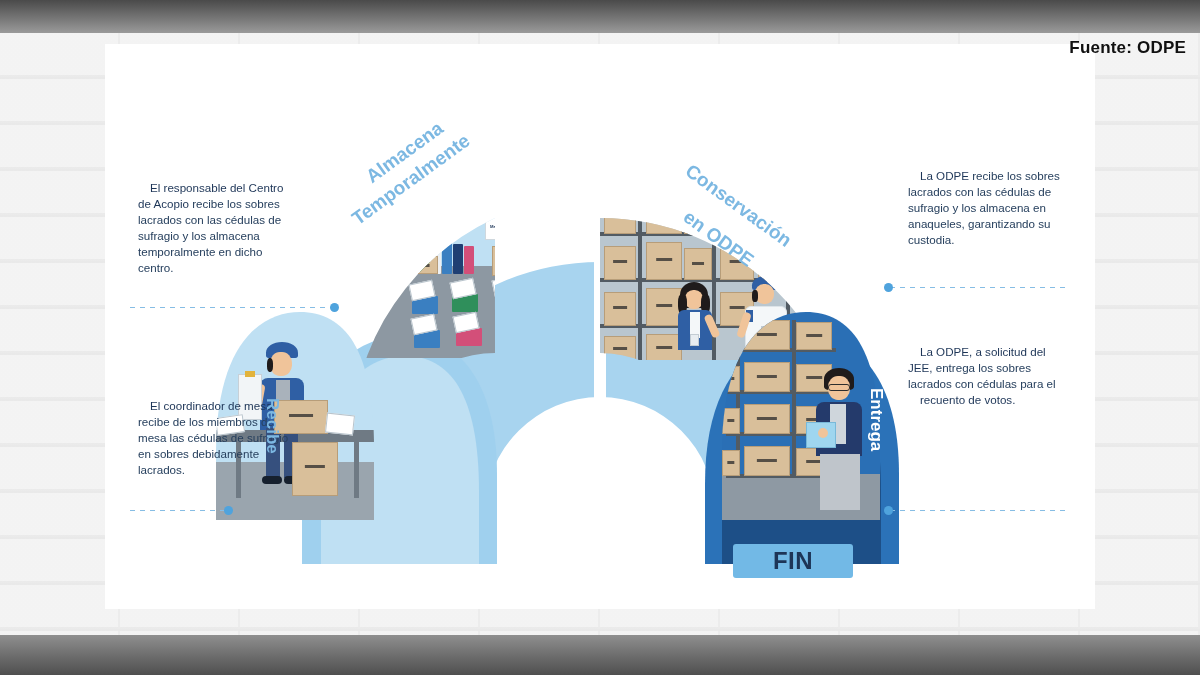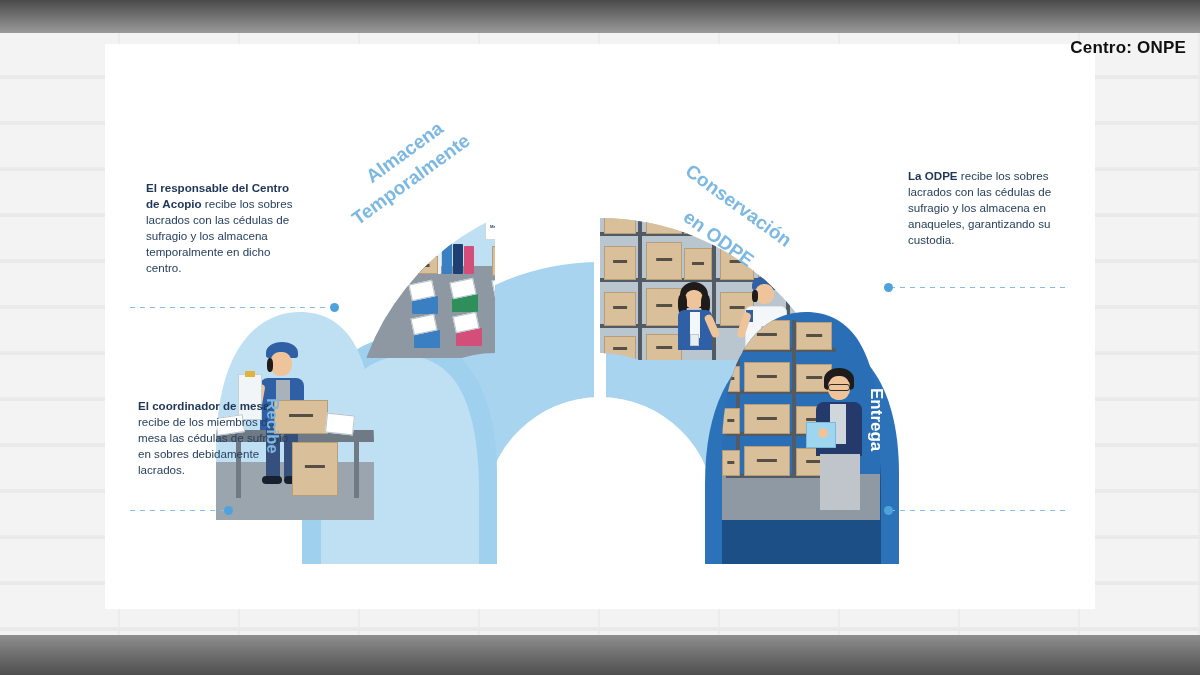--- a/index.html
+++ b/index.html
@@ -58,23 +58,23 @@
   }
   .title-pill span{
     color:#ffffff;font-size:27px;font-weight:bold;letter-spacing:-.3px;
   }
 
   
   .arcwrap{position:absolute;left:105px;top:44px;width:990px;height:565px;z-index:4;}
 
   
   .tblock{position:absolute;z-index:5;color:#27405e;font-size:11.6px;line-height:1.38;}
-  .tblock b{font-weight:bold;color:#1d3557;}
+  .tblock b{font-weight:normal;color:#1d3557;margin-left:12px;}
   .tblock p{margin:0 0 9px 0;}
-  .tb-tl{left:146px;top:180px;width:152px;}
+  .tb-tl{left:138px;top:180px;width:152px;}
   .tb-bl{left:138px;top:398px;width:154px;}
   .tb-tr{left:908px;top:168px;width:160px;}
   .tb-br{left:908px;top:344px;width:165px;}
 
   
   .dash{position:absolute;height:1px;z-index:5;
     background-image:linear-gradient(90deg,#86bde4 0 5px,transparent 5px 10px);
     background-size:10px 1px;}
   .dot{position:absolute;width:9px;height:9px;border-radius:50%;background:#4fa3dd;z-index:6;}
 
@@ -122,21 +122,21 @@
 </style>
 </head>
 <body>
 
 <div id="stage">
 
   <div class="wall"></div>
   <div class="bar-top"></div>
   <div class="bar-bottom"></div>
 
-  <div class="source">Centro: ONPE</div>
+  <div class="source">Fuente: ODPE</div>
 
   <div class="card"></div>
 
   <div class="arcwrap">
     <svg width="990" height="565" viewBox="0 0 990 565">
       <defs>
 
         <clipPath id="clipTL">
           <path d="M 245,468 A 250,250 0 0 1 495,218 L 495,353 A 115,115 0 0 0 380,468 Z"></path>
         </clipPath>
@@ -365,34 +365,38 @@
   </div>
 
   <div class="vlabel" style="left:262px;top:398px;color:#7cb8e2;writing-mode:vertical-rl;">
     <span>Recibe</span>
   </div>
   <div class="vlabel" style="left:866px;top:388px;color:#ffffff;writing-mode:vertical-rl;">
     <span>Entrega</span>
   </div>
 
 
+  <div class="pill pill-fin">
+    <span>FIN</span>
+  </div>
 
   <div class="tblock tb-tl">
     <p><b>El responsable del Centro de Acopio</b><span> recibe los sobres lacrados con las cédulas de sufragio y los almacena temporalmente en dicho centro.</span></p>
   </div>
 
   <div class="tblock tb-bl">
     <p><b>El coordinador de mesa</b><span> recibe de los miembros de mesa las cédulas de sufragio en sobres debidamente lacrados.</span></p>
   </div>
 
   <div class="tblock tb-tr">
     <p><b>La ODPE</b><span> recibe los sobres lacrados con las cédulas de sufragio y los almacena en anaqueles, garantizando su custodia.</span></p>
   </div>
 
   <div class="tblock tb-br">
+    <p><b>La ODPE, a solicitud del JEE,</b><span> entrega los sobres lacrados con cédulas para el </span><b>recuento de votos.</b></p>
   </div>
 
   <div class="dash" style="left:130px;top:307px;width:200px;"></div>
   <div class="dot" style="left:330px;top:303px;"></div>
 
   <div class="dash" style="left:130px;top:510px;width:95px;"></div>
   <div class="dot" style="left:224px;top:506px;"></div>
 
   <div class="dash" style="left:890px;top:287px;width:180px;"></div>
   <div class="dot" style="left:884px;top:283px;"></div>

